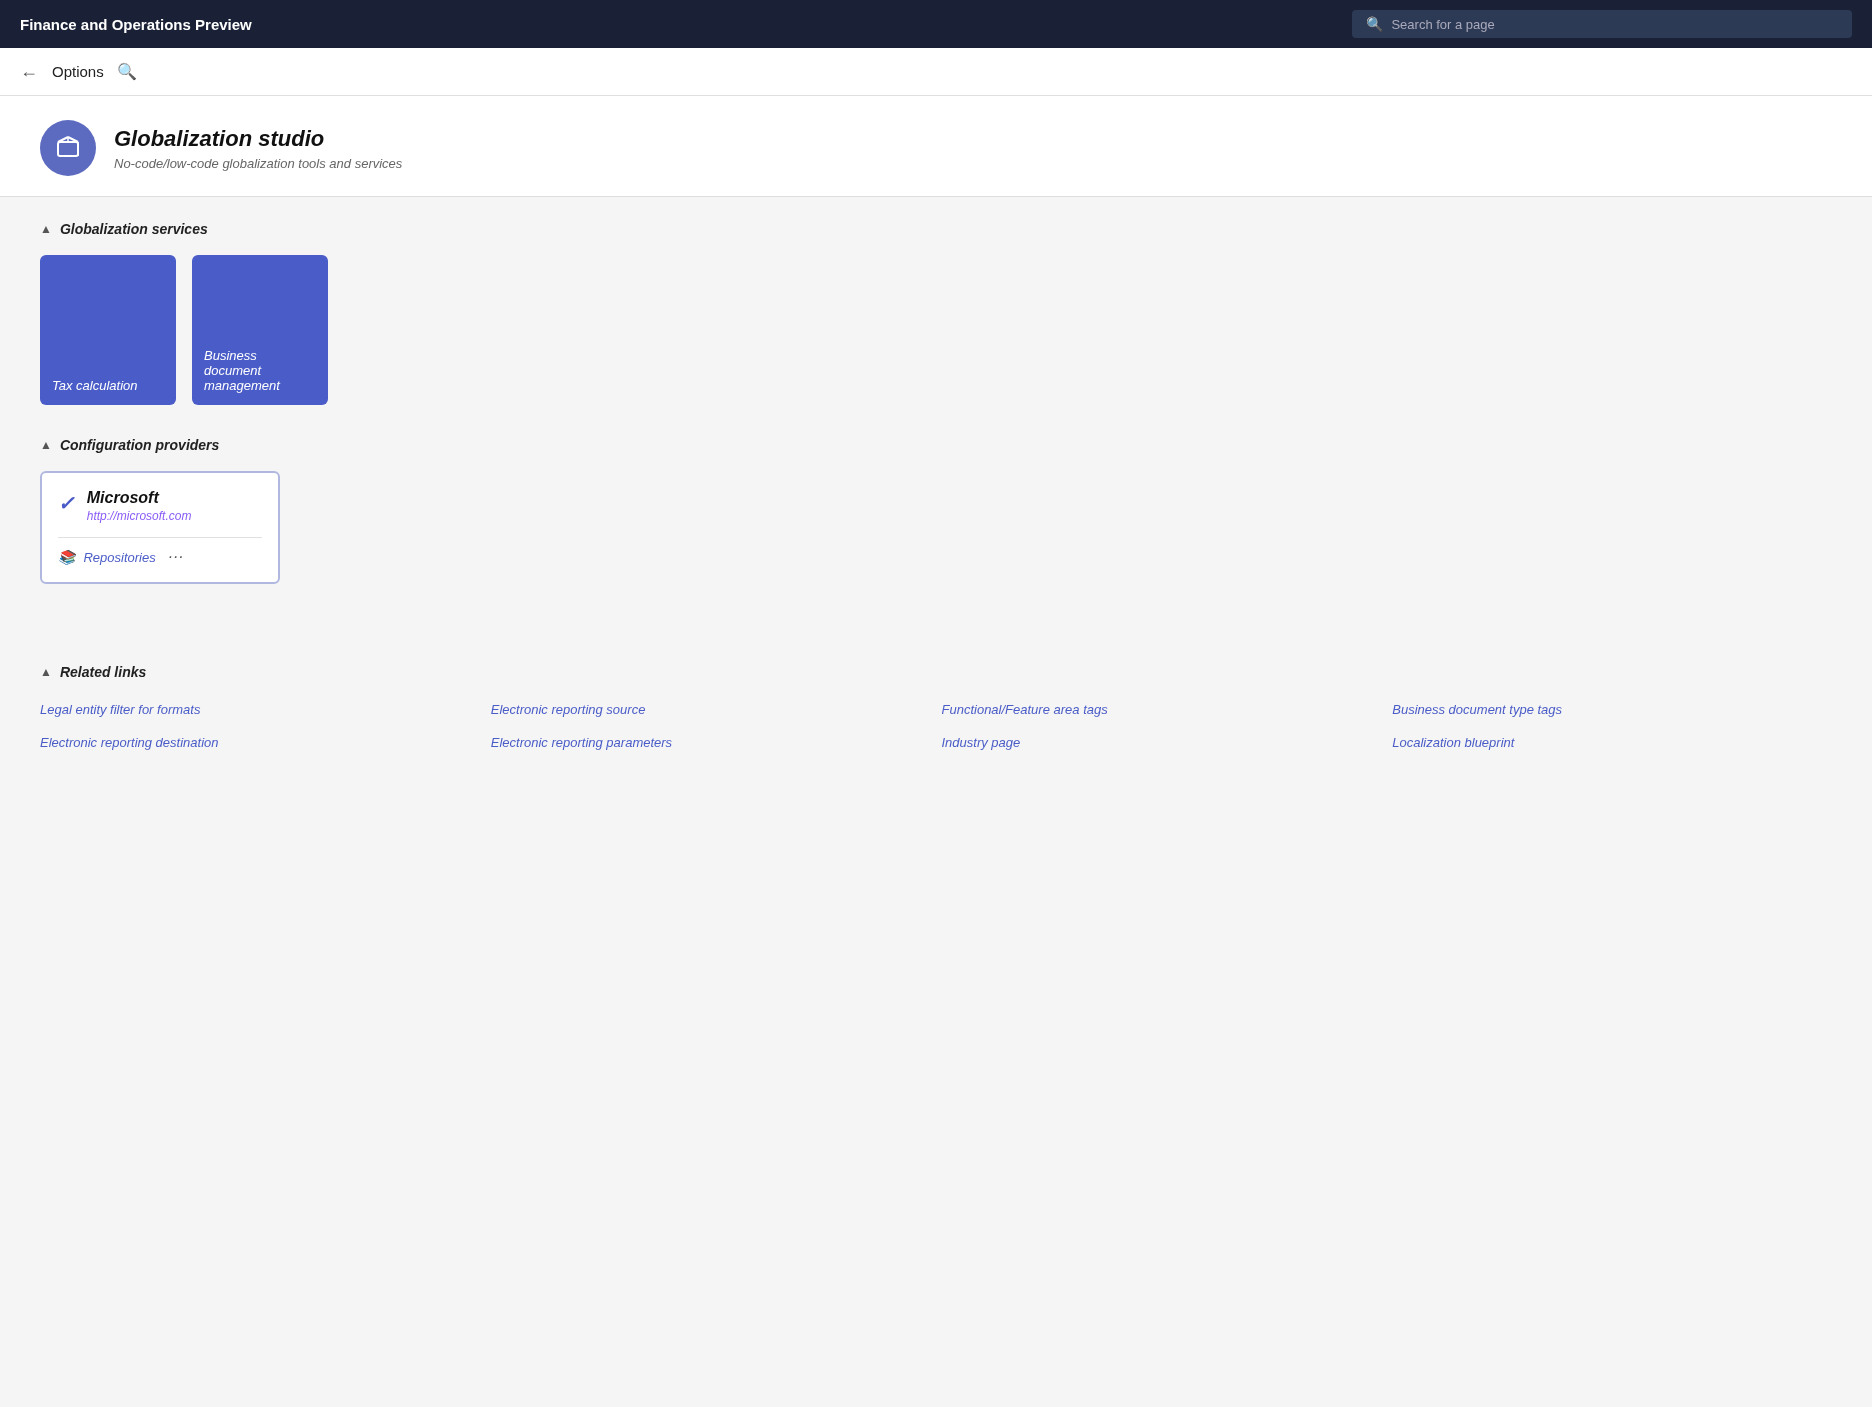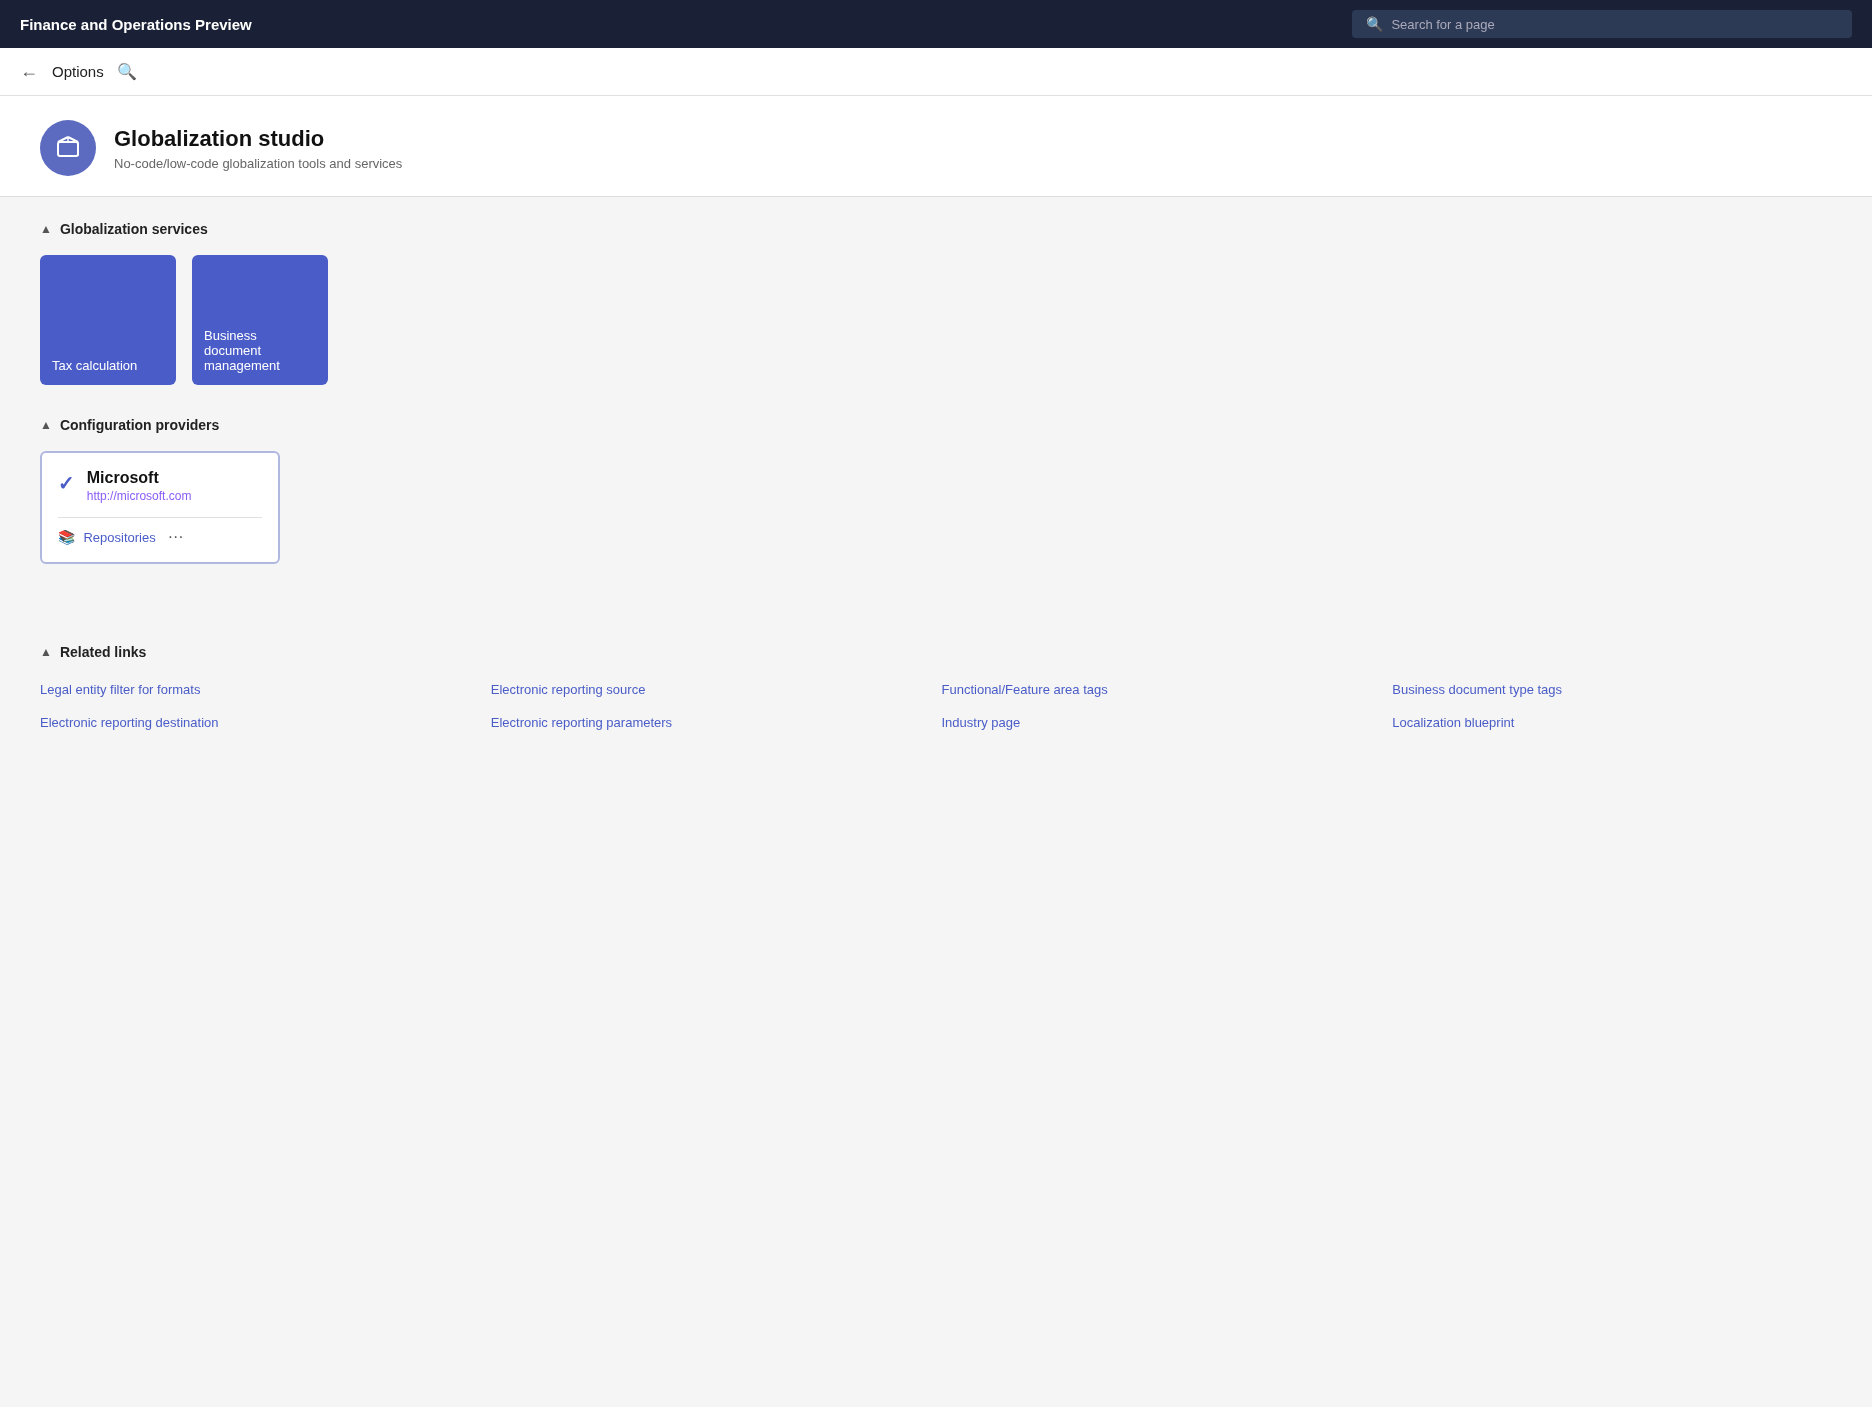--- a/index.html
+++ b/index.html
@@ -62,20 +62,21 @@
       font-size: 16px;
       color: #666;
       cursor: pointer;
     }
 
     
     .main-content {
       padding: 30px 40px;
       background: #f5f5f5;
       min-height: calc(1407px - 96px);
+      font-style: italic;
     }
 
     
     .page-header {
       display: flex;
       align-items: center;
       gap: 18px;
       margin-bottom: 24px;
       padding-bottom: 20px;
       border-bottom: 1px solid #ddd;
@@ -116,21 +117,21 @@
       cursor: pointer;
       user-select: none;
     }
     .section-chevron { font-size: 12px; color: #555; }
     .section-title { font-size: 14px; font-weight: 600; color: #222; }
 
     
     .tiles-row { display: flex; gap: 16px; flex-wrap: wrap; }
     .service-tile {
       width: 136px;
-      height: 130px;
+      height: 150px;
       background: #4a5cc7;
       border-radius: 6px;
       color: white;
       display: flex;
       flex-direction: column;
       justify-content: flex-end;
       padding: 12px;
       font-size: 13px;
       font-weight: 500;
       cursor: pointer;

